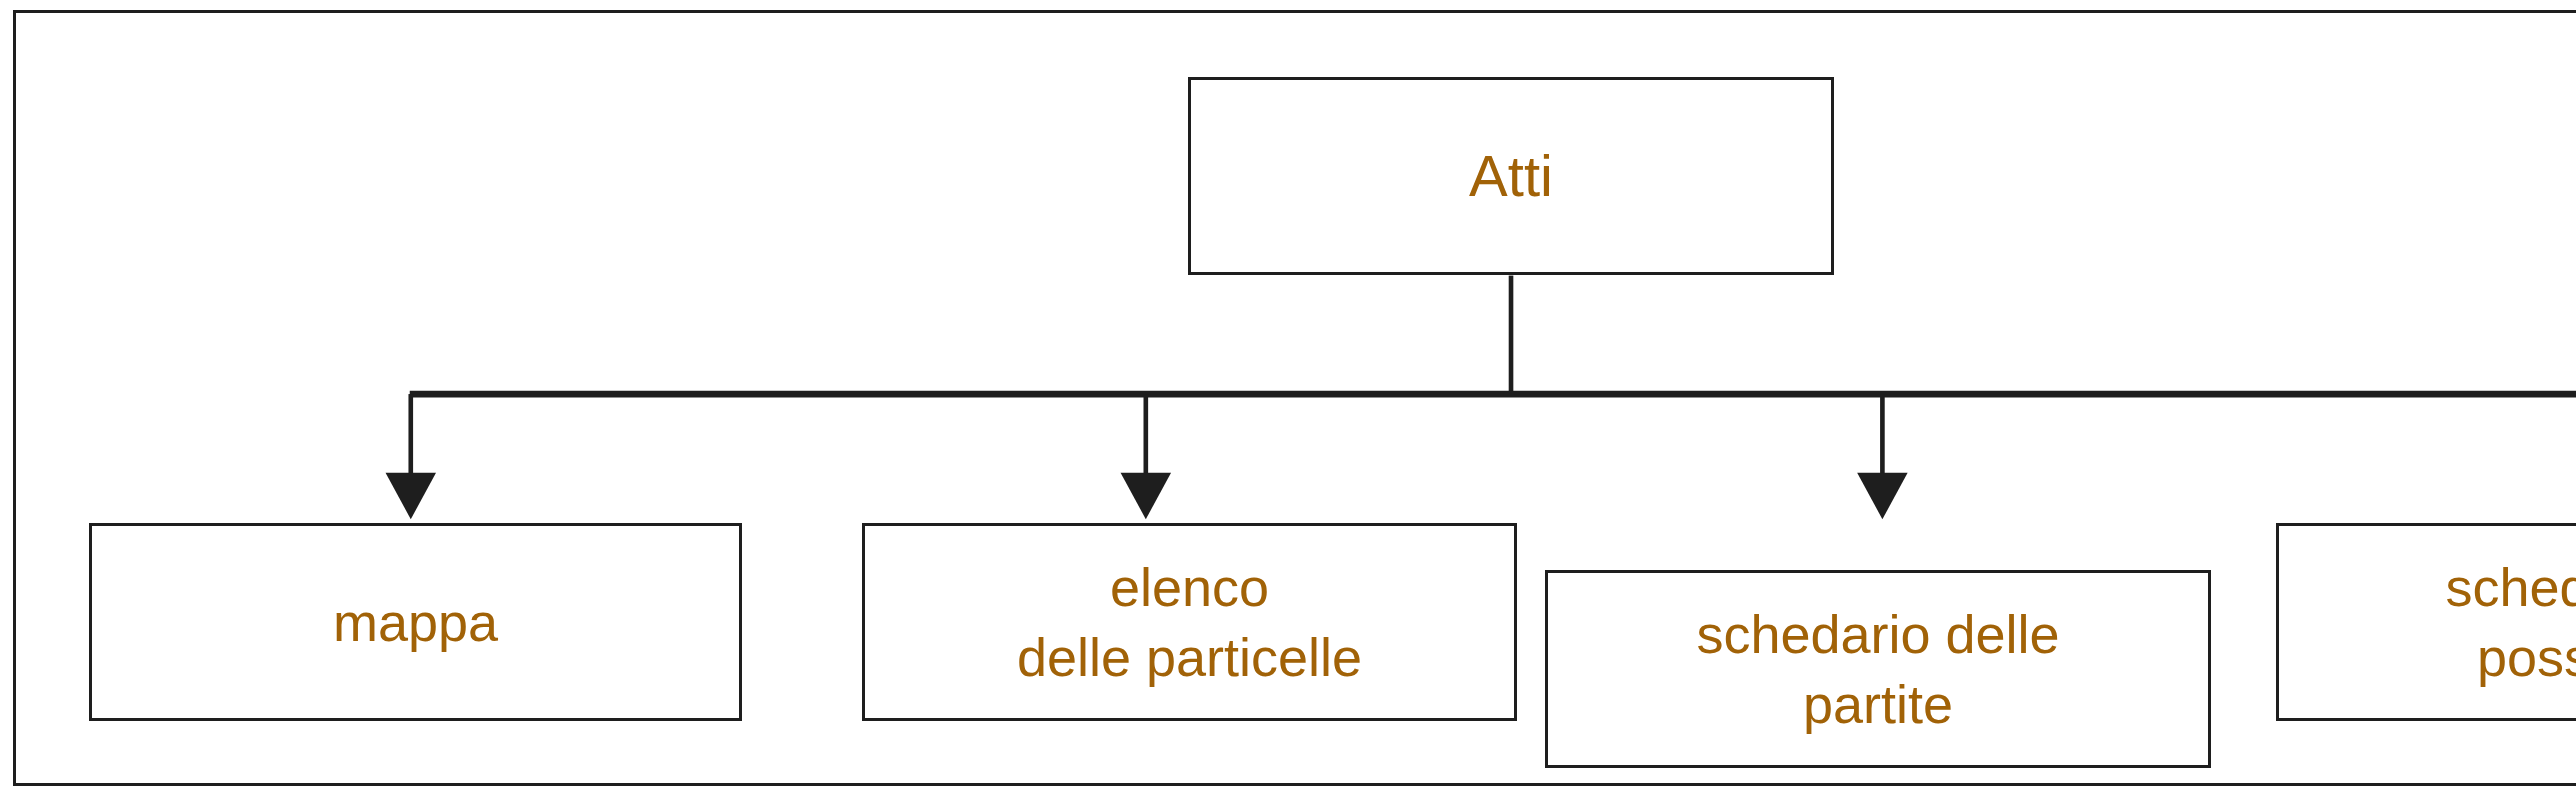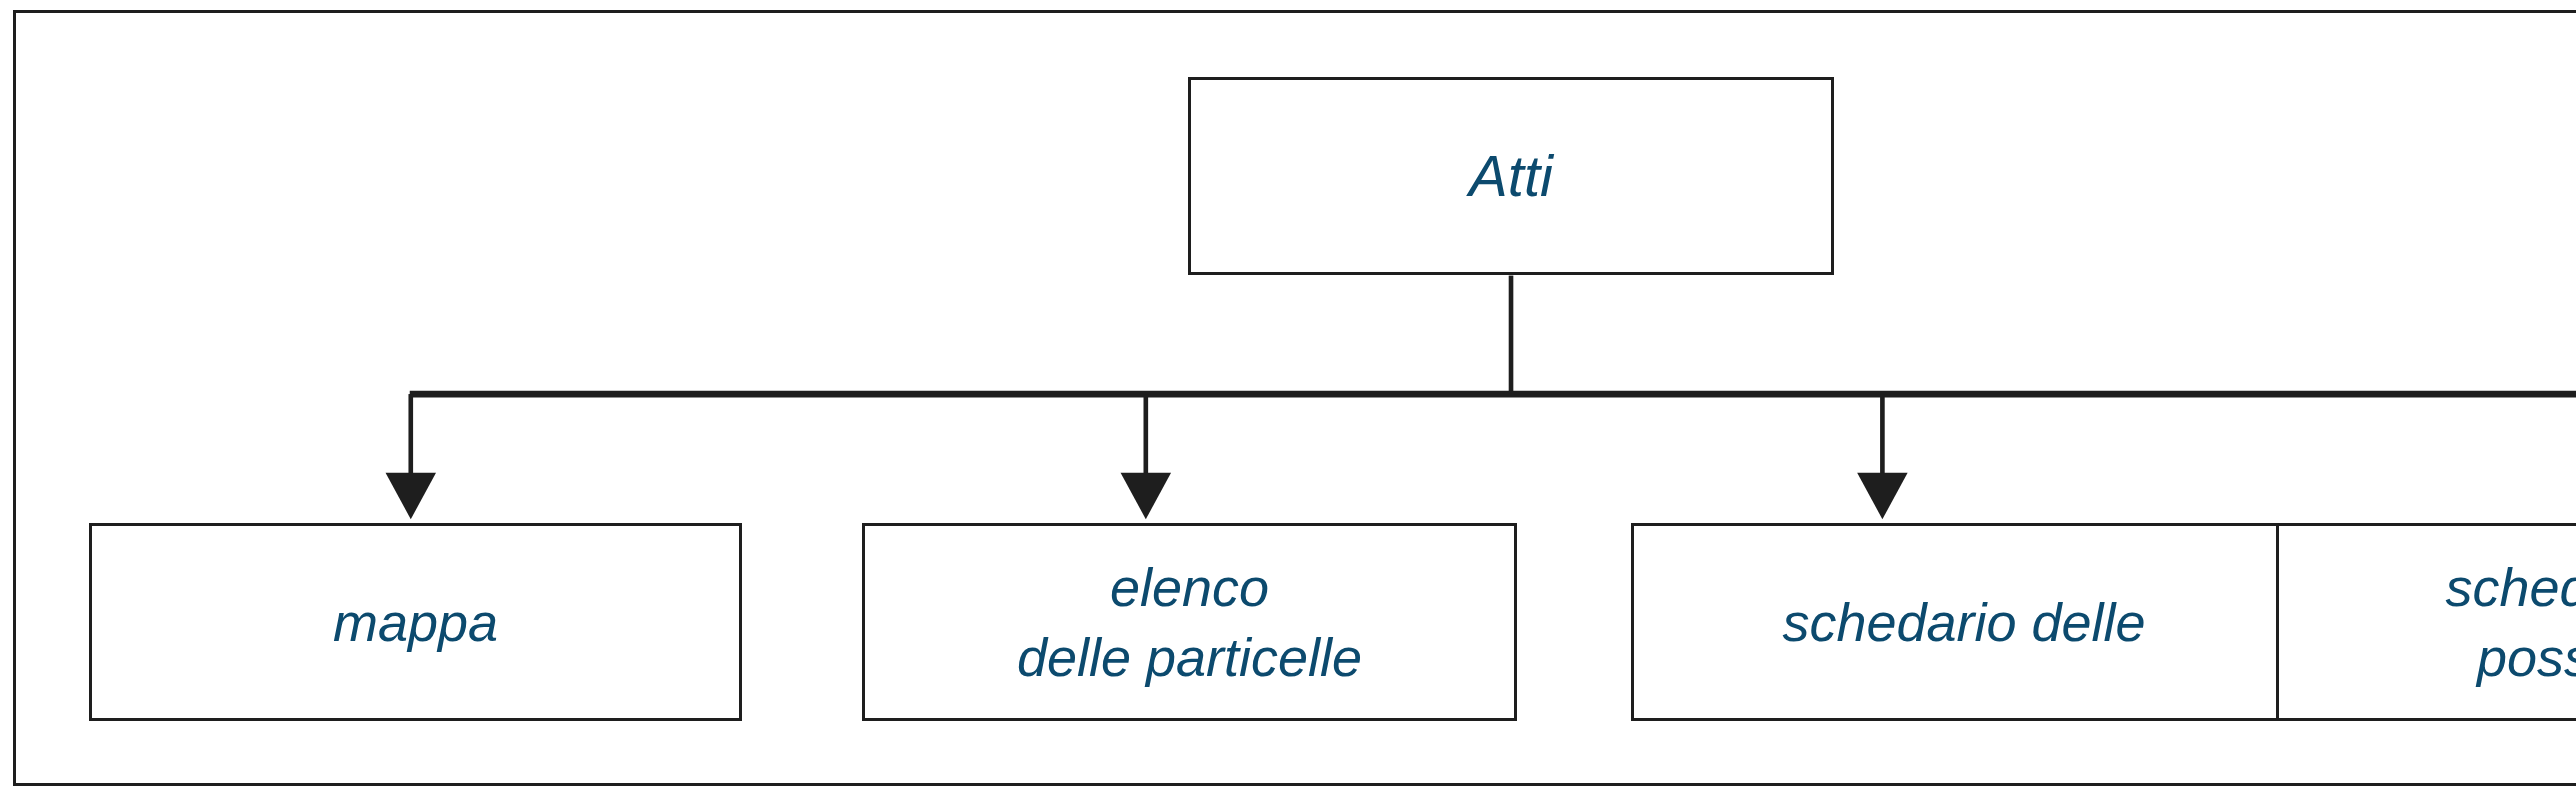--- a/index.html
+++ b/index.html
@@ -37,44 +37,43 @@
   
   .node-box {
     position: absolute;
     box-sizing: border-box;
     border: 3.6px solid #1e1e1e;
     background: #ffffff;
     display: flex;
     flex-direction: column;
     align-items: center;
     justify-content: center;
-    color: #0c4a6e;
+    color: #a16207;
     text-align: center;
     line-height: 1.30;
     white-space: nowrap;
-    font-style: italic;
   }
   .node-line {
     display: block;
   }
   #node-root {
     left: 1188px;
     top: 77px;
     width: 646px;
     height: 198px;
     font-size: 58px;
   }
   .node-child {
     top: 523px;
     height: 198px;
     font-size: 54px;
   }
   #node-child-0 { left: 89px;  width: 653px; }
   #node-child-1 { left: 862px; width: 655px; }
-  #node-child-2 { left: 1631px; width: 666px; }
+  #node-child-2 { left: 1545px; width: 666px; margin-top: 47px; }
   #node-child-3 { left: 2276px; width: 660px; }
 </style>
 </head>
 <body>
 
 <div id="stage">
 
   <div id="outer-frame"></div>
 
   <svg id="connector-layer" viewBox="0 0 5864 1557" width="3021" height="802" xmlns="http://www.w3.org/2000/svg">
@@ -104,20 +103,21 @@
     <span class="node-line">mappa</span>
   </div>
 
   <div class="node-box node-child" id="node-child-1">
     <span class="node-line">elenco</span>
     <span class="node-line">delle particelle</span>
   </div>
 
   <div class="node-box node-child" id="node-child-2">
     <span class="node-line">schedario delle</span>
+    <span class="node-line">partite</span>
   </div>
 
   <div class="node-box node-child" id="node-child-3">
     <span class="node-line">schedario dei</span>
     <span class="node-line">possessori</span>
   </div>
 
 </div>
 
 

